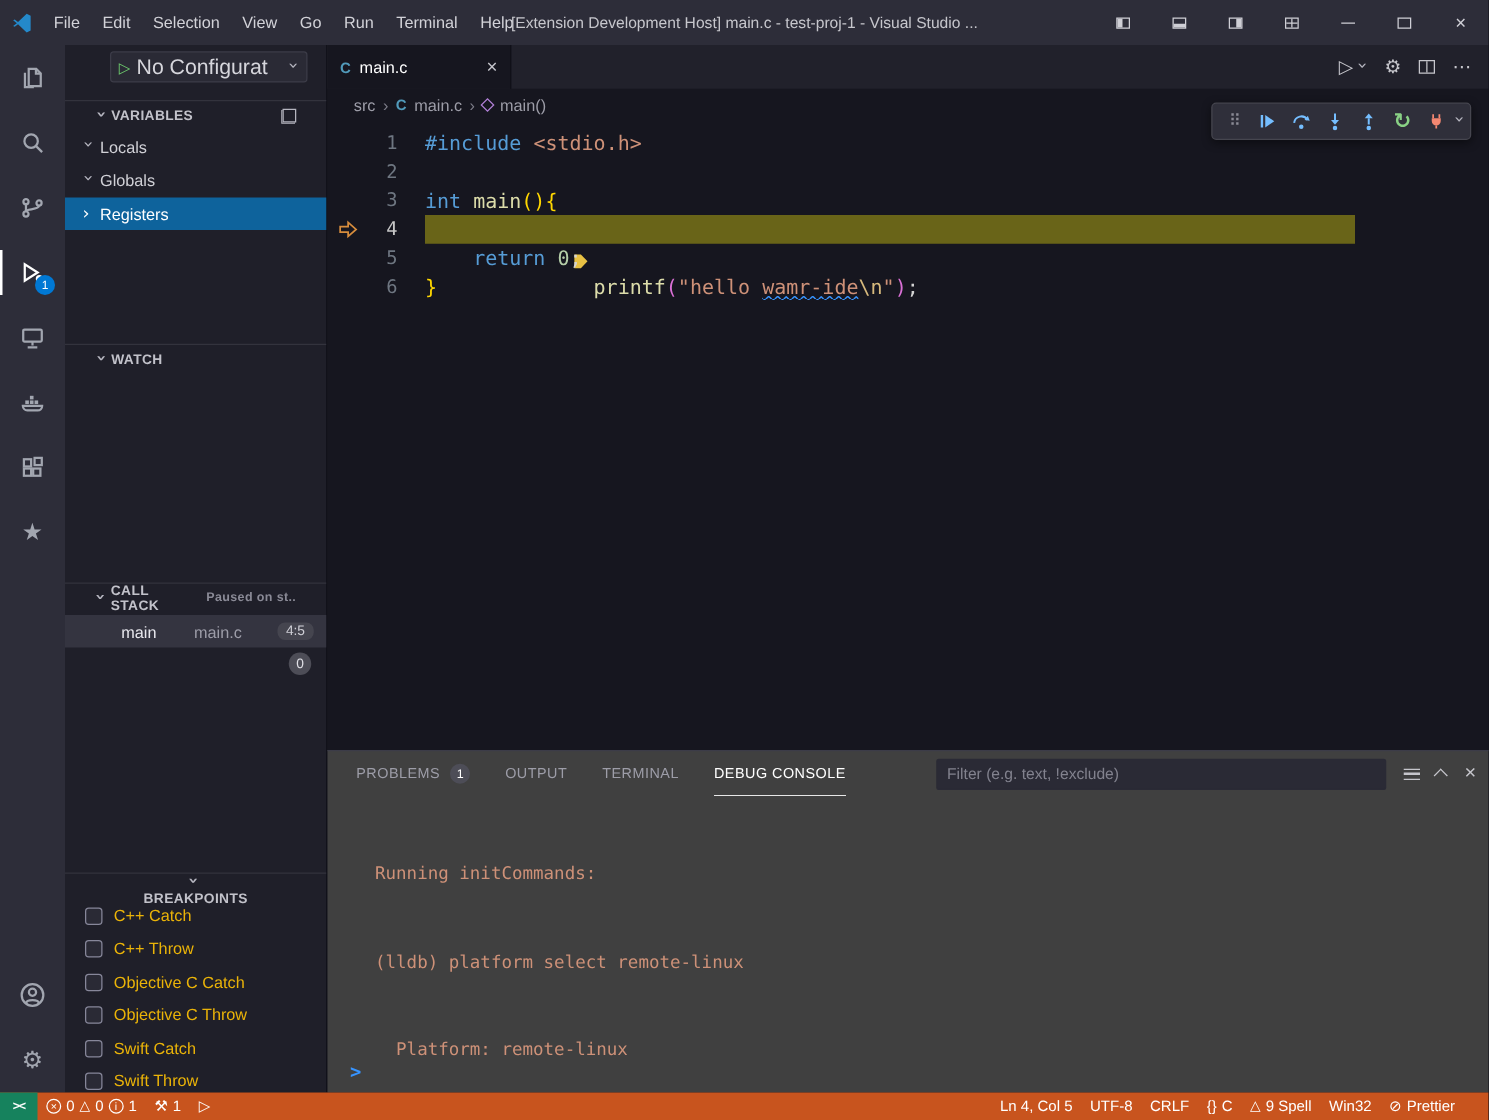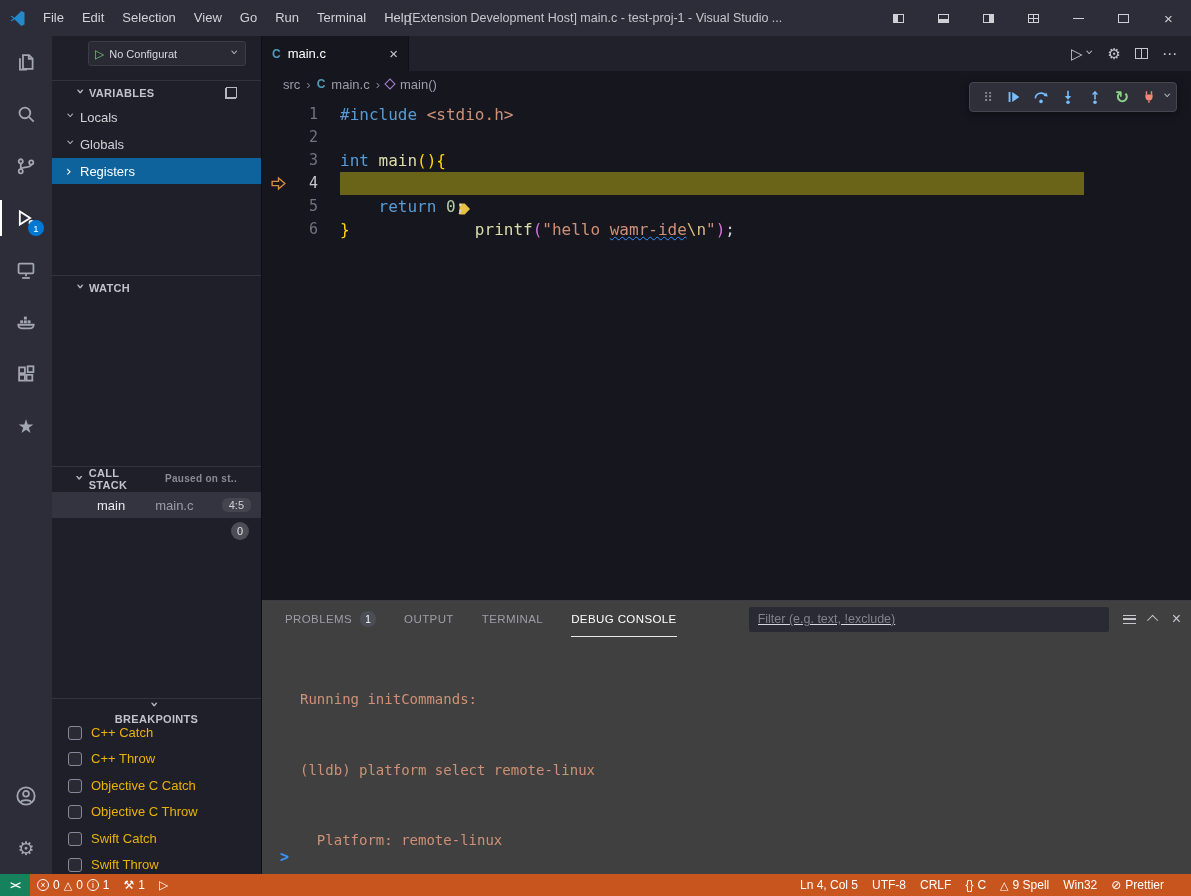--- a/index.html
+++ b/index.html
@@ -30,21 +30,21 @@
   .ab-item svg { stroke:currentColor; fill:none; stroke-width:1.3; }
   .ab-item.active { color:#FFFFFF; }
   .ab-item.active::before { content:""; position:absolute; left:0; top:8px; bottom:8px; width:2px; background:#fff; }
   .ab-glyph { font-size:19px; line-height:1; }
   .ab-badge { position:absolute; right:8px; bottom:8px; min-width:16px; height:16px; border-radius:50%; background:var(--badge,#0078D4); color:#fff; font-size:9.5px; display:flex; align-items:center; justify-content:center; }
   .ab-spacer { flex:1; }
 
   
   .sidebar { position:absolute; left:52px; top:36px; width:210px; bottom:22px; background:#1F1F29; border-right:1px solid #0E0E16; }
   .cfg-row { position:absolute; top:5px; left:36px; width:158px; height:25px; background:#2A2A35; border:1px solid #3C3C48; border-radius:3px; display:flex; align-items:center; padding:0 6px; gap:5px; }
-  .cfg-label { flex:1; font-size:11px; color:#d6d6dc; white-space:nowrap; overflow:hidden; }
+  .cfg-label { flex:1; font-size:17px; color:#d6d6dc; white-space:nowrap; overflow:hidden; }
   .play-glyph { color:#6FCF6F; font-size:12px; }
   .chev { display:inline-block; width:9px; color:#b6b6c0; font-size:14px; line-height:1; font-family:"DejaVu Sans",sans-serif; }
   .chev.down { transform:rotate(90deg); }
   .sec-header { position:absolute; left:0; right:0; height:24px; display:flex; align-items:center; padding:0 24px; border-top:1px solid #33333D; font-size:11px; font-weight:bold; letter-spacing:.3px; color:#c2c2ca; }
   .sec-header .chev { margin-right:4px; }
   .sec-desc { margin-left:7px; font-size:10px; font-weight:bold; color:#8a8a96; white-space:nowrap; overflow:hidden; }
   .hdr-icon { margin-left:auto; width:12px; height:12px; position:relative; }
   .hdr-icon::before { content:""; position:absolute; left:0; bottom:0; width:9px; height:9px; border:1px solid #b6b6c0; }
   .hdr-icon::after  { content:""; position:absolute; right:0; top:0; width:9px; height:9px; border:1px solid #b6b6c0; background:#1F1F29; }
   .tree-row { position:absolute; left:0; right:0; height:26px; display:flex; align-items:center; padding-left:14px; gap:5px; font-size:13px; color:#d0d0d6; }
@@ -94,21 +94,21 @@
   .dbg-blue { color:var(--dbg-blue,#75BEFF); } .dbg-green { color:var(--dbg-green,#89D185); } .dbg-red { color:var(--dbg-red,#F48771); }
   .grip { color:#8A8A94; font-size:13px; letter-spacing:-2px; }
   .restart-glyph { font-size:17px; font-weight:bold; font-family:"DejaVu Sans",sans-serif; }
 
   
   .panel { position:absolute; left:262px; top:600px; right:0; bottom:22px; background:#404040; border-top:1px solid #3C3C48; }
   .panel-header { height:36px; display:flex; align-items:center; padding:0 10px 0 23px; }
   .ptab { font-size:11.5px; letter-spacing:.4px; color:#9d9da8; margin-right:28px; display:flex; align-items:center; gap:8px; height:100%; }
   .ptab.active { color:#fff; box-shadow:inset 0 -1px 0 #E7E7E7; }
   .ptab-badge { min-width:16px; height:16px; border-radius:50%; background:#4D4D57; color:#fff; font-size:10px; display:flex; align-items:center; justify-content:center; letter-spacing:0; }
-  .filter-input { margin-left:auto; width:360px; height:25px; background:#2A2A35; border:1px solid #2A2A35; border-radius:2px; color:#d6d6dc; font-size:12.5px; padding:0 8px; outline:none; font-family:"Liberation Sans",sans-serif;text-decoration:underline; }
+  .filter-input { margin-left:auto; width:360px; height:25px; background:#2A2A35; border:1px solid #2A2A35; border-radius:2px; color:#d6d6dc; font-size:12.5px; padding:0 8px; outline:none; font-family:"Liberation Sans",sans-serif; }
   .filter-input::placeholder { color:#82828e; }
   .panel-icons { display:flex; align-items:center; gap:14px; margin-left:14px; color:#c6c6cc; }
   .lines-icon { width:13px; height:9px; border-top:1.5px solid #c6c6cc; border-bottom:1.5px solid #c6c6cc; position:relative; }
   .lines-icon::before { content:""; position:absolute; left:0; right:0; top:2.5px; height:1.5px; background:#c6c6cc; }
   .chev-up { width:8px; height:8px; border-left:1.5px solid #c6c6cc; border-top:1.5px solid #c6c6cc; transform:rotate(45deg) translateY(2px); }
   .pclose { font-size:16px; }
   .console { position:absolute; top:40px; left:0; right:0; bottom:30px; padding-left:38px; font-family:"DejaVu Sans Mono","Liberation Mono",monospace; font-size:14px; line-height:23.5px; color:var(--console,#CE9178); white-space:pre; }
   .prompt { position:absolute; left:18px; bottom:8px; color:#3794FF; font-family:"DejaVu Sans Mono",monospace; font-size:15px; font-weight:bold; }
 
   

